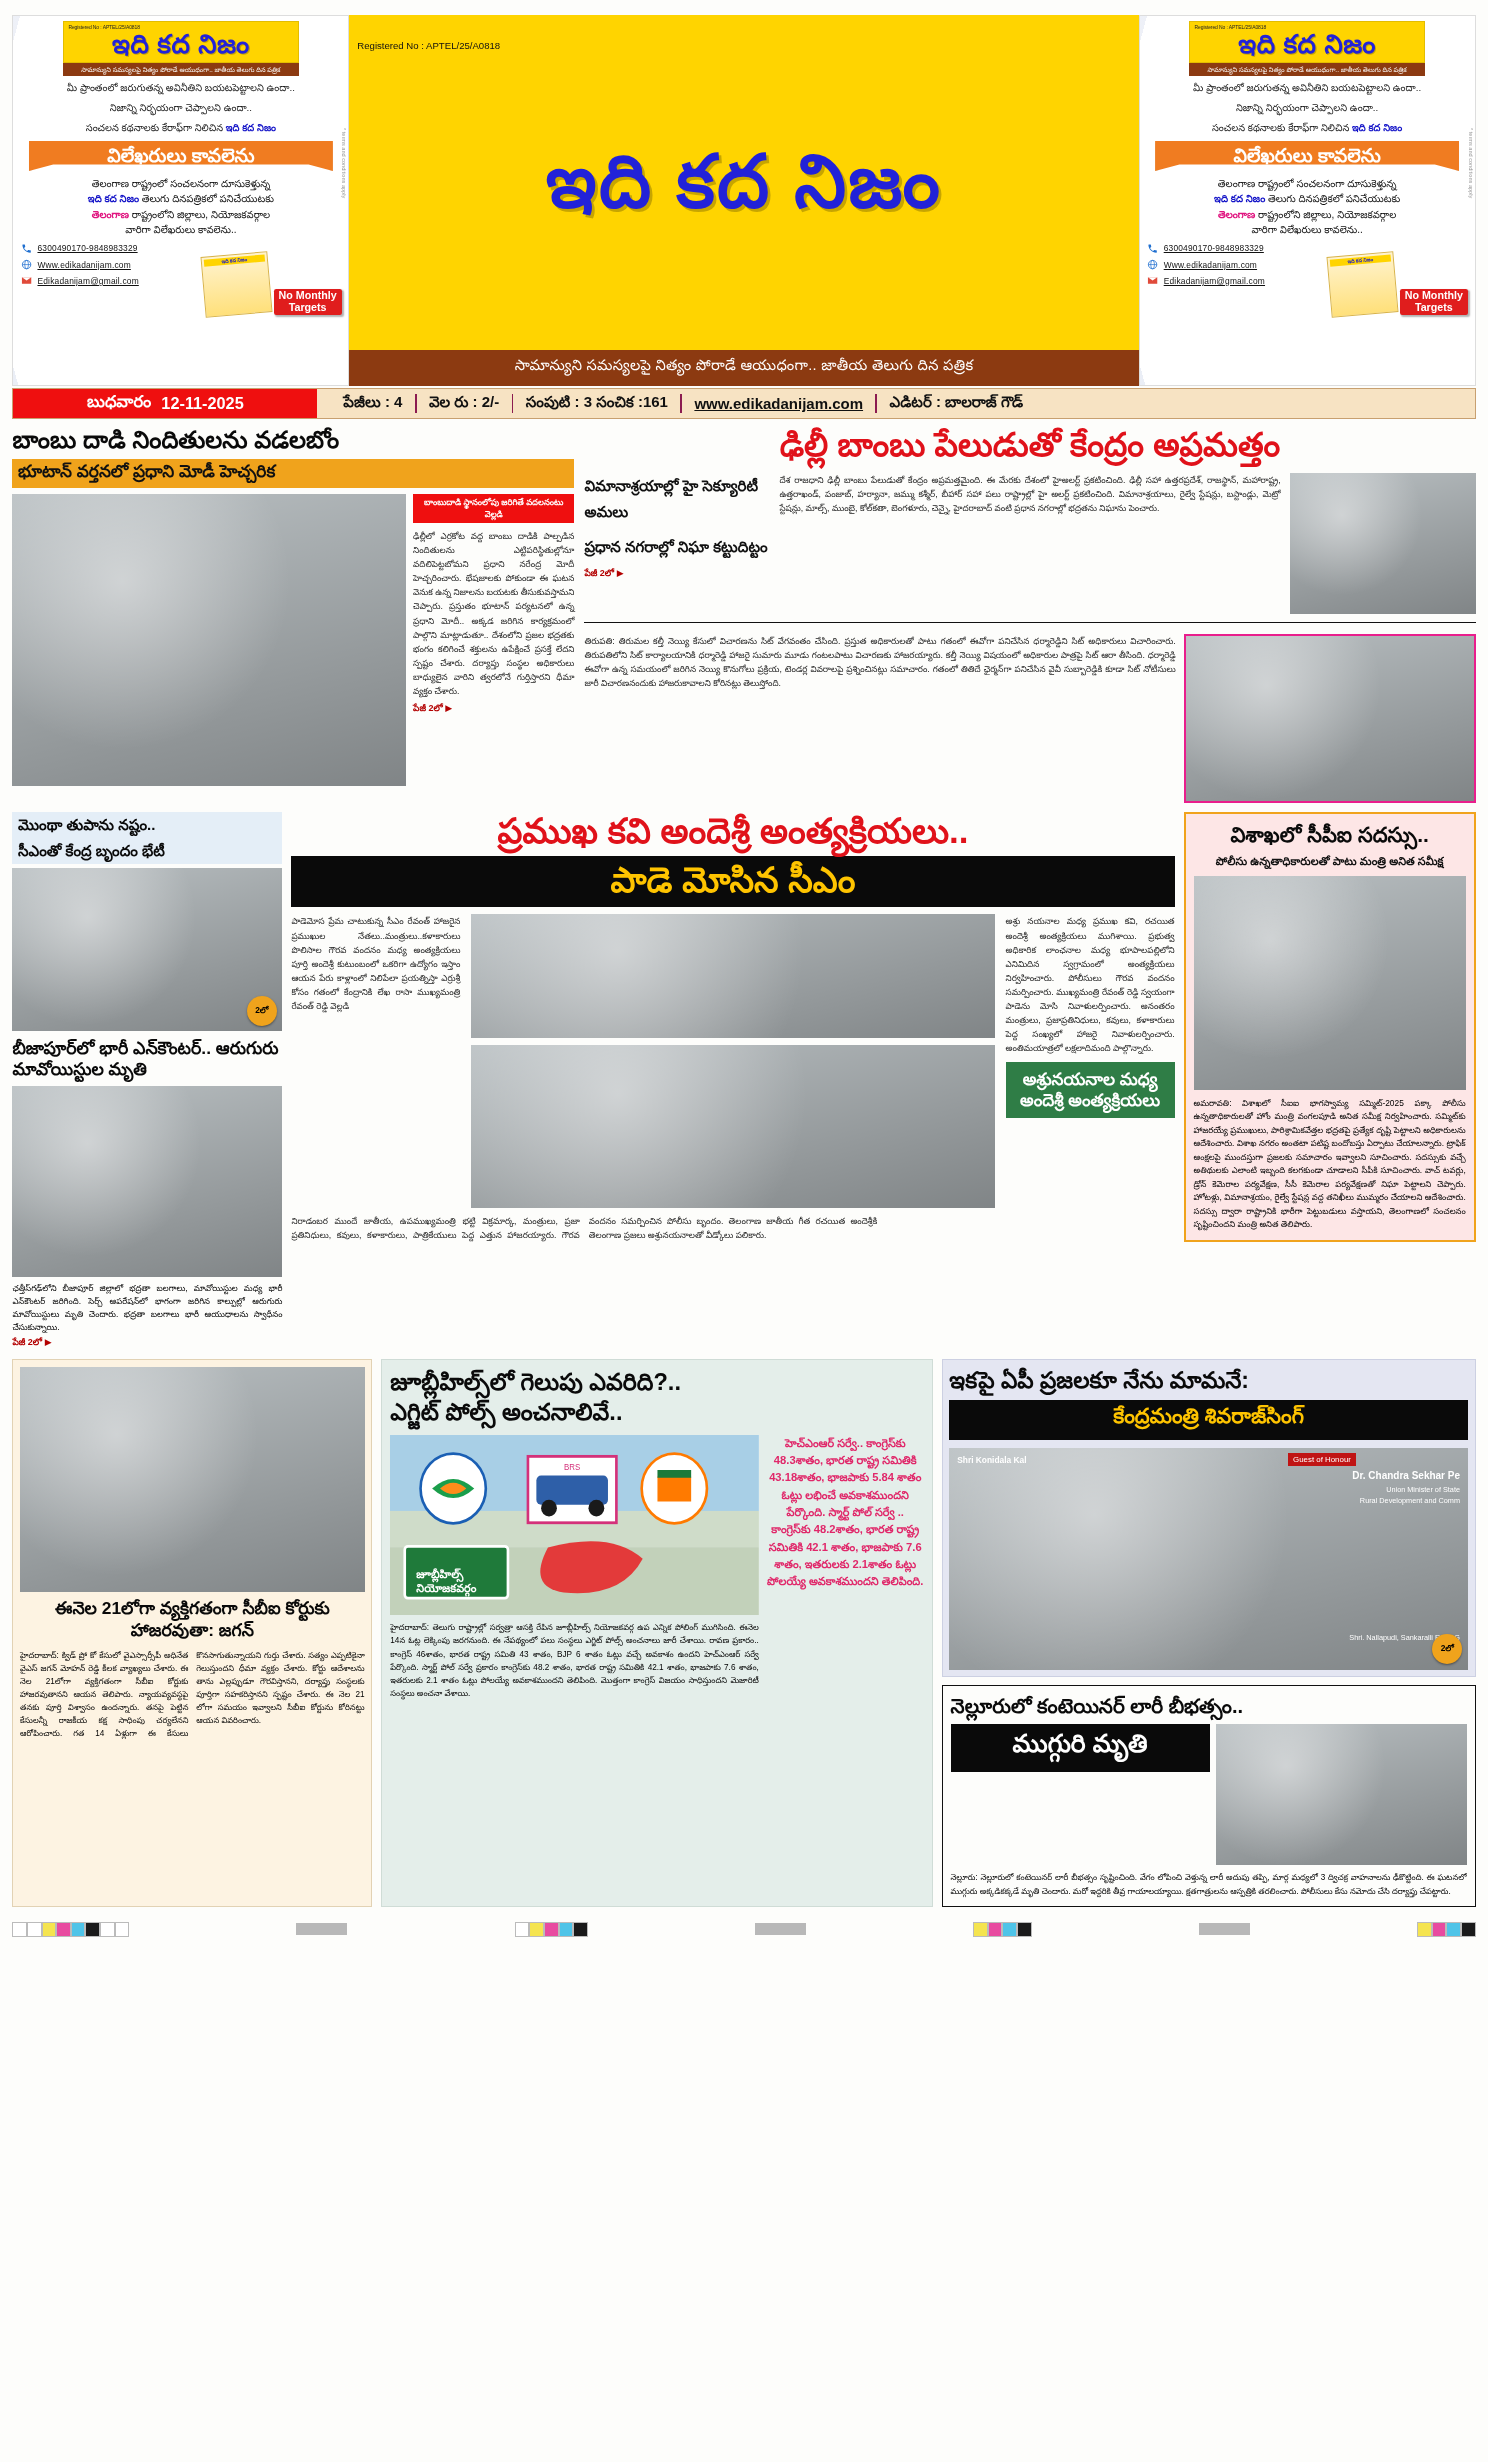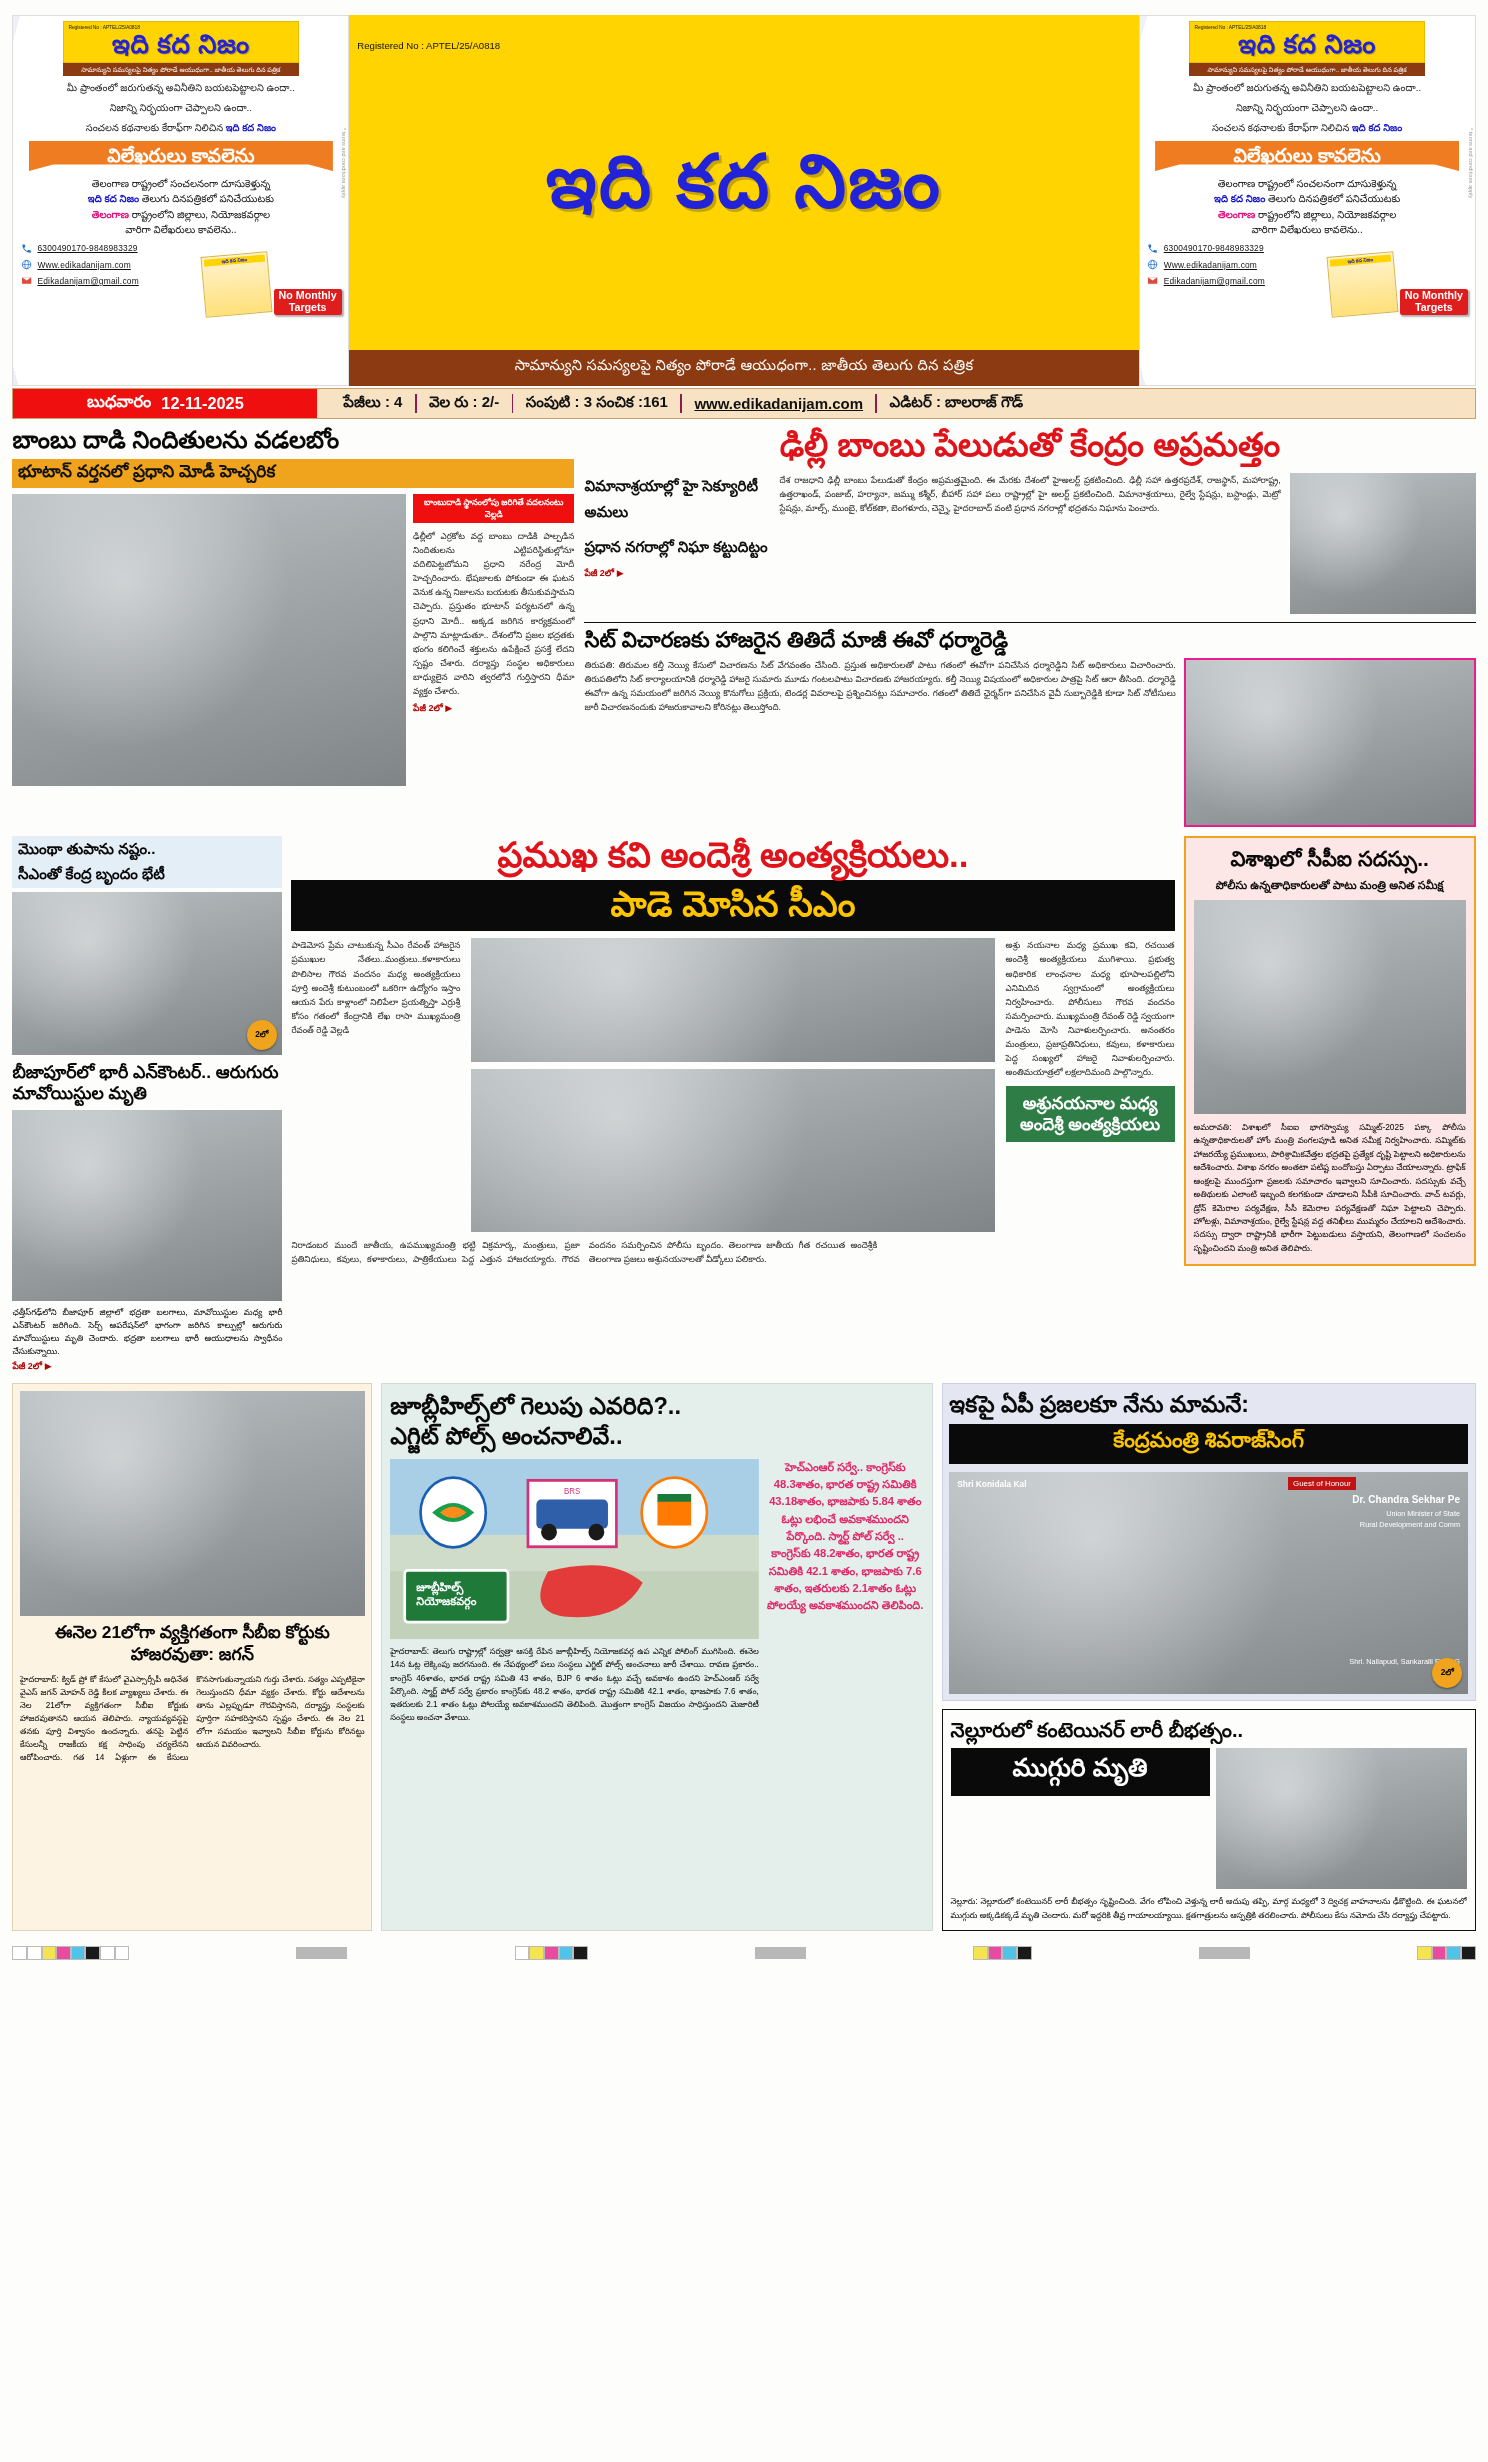--- a/index.html
+++ b/index.html
@@ -409,21 +409,20 @@
           <div>విమానాశ్రయాల్లో హై సెక్యూరిటీ</div>
           <div>అమలు</div>
           <div style="margin-top:10px">ప్రధాన నగరాల్లో నిఘా కట్టుదిట్టం</div>
           <div class="pg-link" style="margin-top:6.7px">పేజీ 2లో ▶</div>
         </div>
         <div class="tr-text body-tel">దేశ రాజధాని ఢిల్లీ బాంబు పేలుడుతో కేంద్రం అప్రమత్తమైంది. ఈ మేరకు దేశంలో హైఅలర్ట్ ప్రకటించింది. ఢిల్లీ సహా ఉత్తరప్రదేశ్, రాజస్థాన్, మహారాష్ట్ర, ఉత్తరాఖండ్, పంజాబ్, హర్యానా, జమ్ము కశ్మీర్, బీహార్ సహా పలు రాష్ట్రాల్లో హై అలర్ట్ ప్రకటించింది. విమానాశ్రయాలు, రైల్వే స్టేషన్లు, బస్టాండ్లు, మెట్రో స్టేషన్లు, మాల్స్, ముంబై, కోల్‌కతా, బెంగళూరు, చెన్నై, హైదరాబాద్ వంటి ప్రధాన నగరాల్లో భద్రతను నిఘాను పెంచారు.</div>
         <div class="photo tr-photo"></div>
       </div>
 
       <div class="sit">
-        <div class="hl-black sit-h">సిట్ విచారణకు హాజరైన తితిదే మాజీ ఈవో ధర్మారెడ్డి</div>
         <div class="sit-row">
           <div class="sit-text body-tel">తిరుపతి: తిరుమల కల్తీ నెయ్యి కేసులో విచారణను సిట్ వేగవంతం చేసింది. ప్రస్తుత అధికారులతో పాటు గతంలో ఈవోగా పనిచేసిన ధర్మారెడ్డిని సిట్ అధికారులు విచారించారు. తిరుపతిలోని సిట్ కార్యాలయానికి ధర్మారెడ్డి హాజరై సుమారు మూడు గంటలపాటు విచారణకు హాజరయ్యారు. కల్తీ నెయ్యి విషయంలో అధికారుల పాత్రపై సిట్ ఆరా తీసింది. ధర్మారెడ్డి ఈవోగా ఉన్న సమయంలో జరిగిన నెయ్యి కొనుగోలు ప్రక్రియ, టెండర్ల వివరాలపై ప్రశ్నించినట్లు సమాచారం. గతంలో తితిదే ఛైర్మన్‌గా పనిచేసిన వైవీ సుబ్బారెడ్డికి కూడా సిట్ నోటీసులు జారీ విచారణనందుకు హాజరుకావాలని కోరినట్లు తెలుస్తోంది.</div>
           <div class="photo sit-photo"></div>
         </div>
       </div>
     </div>
   </div>
 
   <div class="midwrap">
 
@@ -491,21 +490,21 @@
               <rect x="278" y="72" width="136" height="52" rx="9" fill="#2e5fa8"></rect>
               <circle cx="302" cy="130" r="15" fill="#1a1a1a"></circle>
               <circle cx="392" cy="130" r="15" fill="#1a1a1a"></circle>
               <text x="346" y="62" font-size="15" fill="#d4317a" text-anchor="middle" font-family="sans-serif">BRS</text>
               <circle cx="540" cy="95" r="62" fill="#ffffff" stroke="#ff7a00" stroke-width="5"></circle>
               <path d="M508 118 l0 -44 q32 -24 64 0 l0 44 z" fill="#ff7a00"></path>
               <path d="M508 76 l64 0 l0 -14 l-64 0z" fill="#1a7a3a"></path>
               <path d="M300 200 q120 -30 180 20 q-40 70 -150 60 q-70 -10 -30 -80z" fill="#e33a3a"></path>
               <rect x="28" y="198" width="196" height="92" rx="6" fill="#1f7a3a" stroke="#ffffff" stroke-width="5"></rect>
             </svg>
-            <div style="position:absolute;left:26px;top:121px;color:#fff;font-size:11.2px;font-weight:700;line-height:1.3;">
+            <div style="position:absolute;left:26px;top:132px;color:#fff;font-size:11.2px;font-weight:700;line-height:1.3;">
               <div>జూబ్లీహిల్స్</div>
               <div>నియోజకవర్గం</div>
             </div>
           </div>
           <div class="bc-body">హైదరాబాద్: తెలుగు రాష్ట్రాల్లో సర్వత్రా ఆసక్తి రేపిన జూబ్లీహిల్స్ నియోజకవర్గ ఉప ఎన్నిక పోలింగ్ ముగిసింది. ఈనెల 14న ఓట్ల లెక్కింపు జరగనుంది. ఈ నేపథ్యంలో పలు సంస్థలు ఎగ్జిట్ పోల్స్ అంచనాలు జారీ చేశాయి. రావణ ప్రకారం.. కాంగ్రెస్ 46శాతం, భారత రాష్ట్ర సమితి 43 శాతం, BJP 6 శాతం ఓట్లు వచ్చే అవకాశం ఉందని హెచ్‌ఎంఆర్ సర్వే పేర్కొంది. స్మార్ట్ పోల్ సర్వే ప్రకారం కాంగ్రెస్‌కు 48.2 శాతం, భారత రాష్ట్ర సమితికి 42.1 శాతం, భాజపాకు 7.6 శాతం, ఇతరులకు 2.1 శాతం ఓట్లు పోలయ్యే అవకాశముందని తెలిపింది. మొత్తంగా కాంగ్రెస్ విజయం సాధిస్తుందని మెజారిటీ సంస్థలు అంచనా వేశాయి.</div>
         </div>
         <div class="bc-stats">హెచ్‌ఎంఆర్ సర్వే.. కాంగ్రెస్‌కు 48.3శాతం, భారత రాష్ట్ర సమితికి 43.18శాతం, భాజపాకు 5.84 శాతం ఓట్లు లభించే అవకాశముందని పేర్కొంది. స్మార్ట్ పోల్ సర్వే .. కాంగ్రెస్‌కు 48.2శాతం, భారత రాష్ట్ర సమితికి 42.1 శాతం, భాజపాకు 7.6 శాతం, ఇతరులకు 2.1శాతం ఓట్లు పోలయ్యే అవకాశముందని తెలిపింది.</div>
       </div>
     </div>
 

